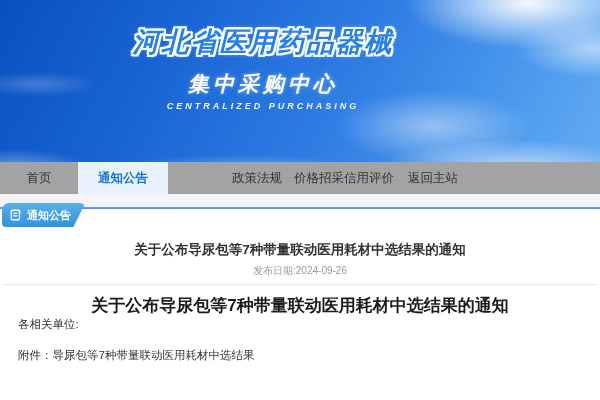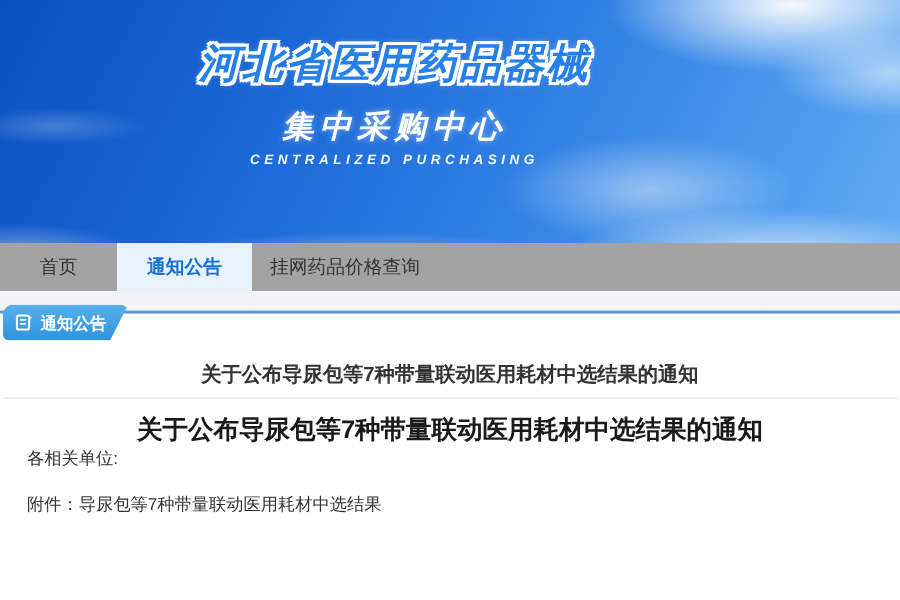--- a/index.html
+++ b/index.html
@@ -73,37 +73,40 @@
     <div class="banner-title">河北省医用药品器械</div>
     <div class="banner-sub">集中采购中心</div>
     <div class="banner-en">CENTRALIZED PURCHASING</div>
   </div>
 </header>
 
 <nav class="nav">
   <ul>
     <li class="home">首页</li>
     <li class="active">通知公告</li>
-    <li class="m3">挂网药品价格查询</li>
+    <li class="m1">政策法规</li>
+    <li class="m3">价格招采信用评价</li>
+    <li class="m4">返回主站</li>
   </ul>
 </nav>
 
 <div class="crumb-wrap">
   <div class="crumb-strip"></div>
   <div class="crumb-line"></div>
   <div class="crumb-tab">
     <svg width="12" height="12" viewBox="0 0 14 14">
       <rect x="1.5" y="1.5" width="9.5" height="11" rx="1.5" fill="none" stroke="#fff" stroke-width="1.6"></rect>
       <line x1="4" y1="5" x2="8.5" y2="5" stroke="#fff" stroke-width="1.4"></line>
       <line x1="4" y1="8" x2="8.5" y2="8" stroke="#fff" stroke-width="1.4"></line>
       <path d="M9 1 L13 3 L11.5 5 Z" fill="#fff"></path>
     </svg>
     <span>通知公告</span>
   </div>
 </div>
 
 <main class="article">
   <h2 class="list-title">关于公布导尿包等7种带量联动医用耗材中选结果的通知</h2>
+  <div class="pub-date">发布日期:2024-09-26</div>
   <hr class="divider">
   <h1 class="doc-title">关于公布导尿包等7种带量联动医用耗材中选结果的通知</h1>
   <p class="salutation">各相关单位:</p>
   <p class="attachment">附件：导尿包等7种带量联动医用耗材中选结果</p>
 </main>
 
 </body></html>

